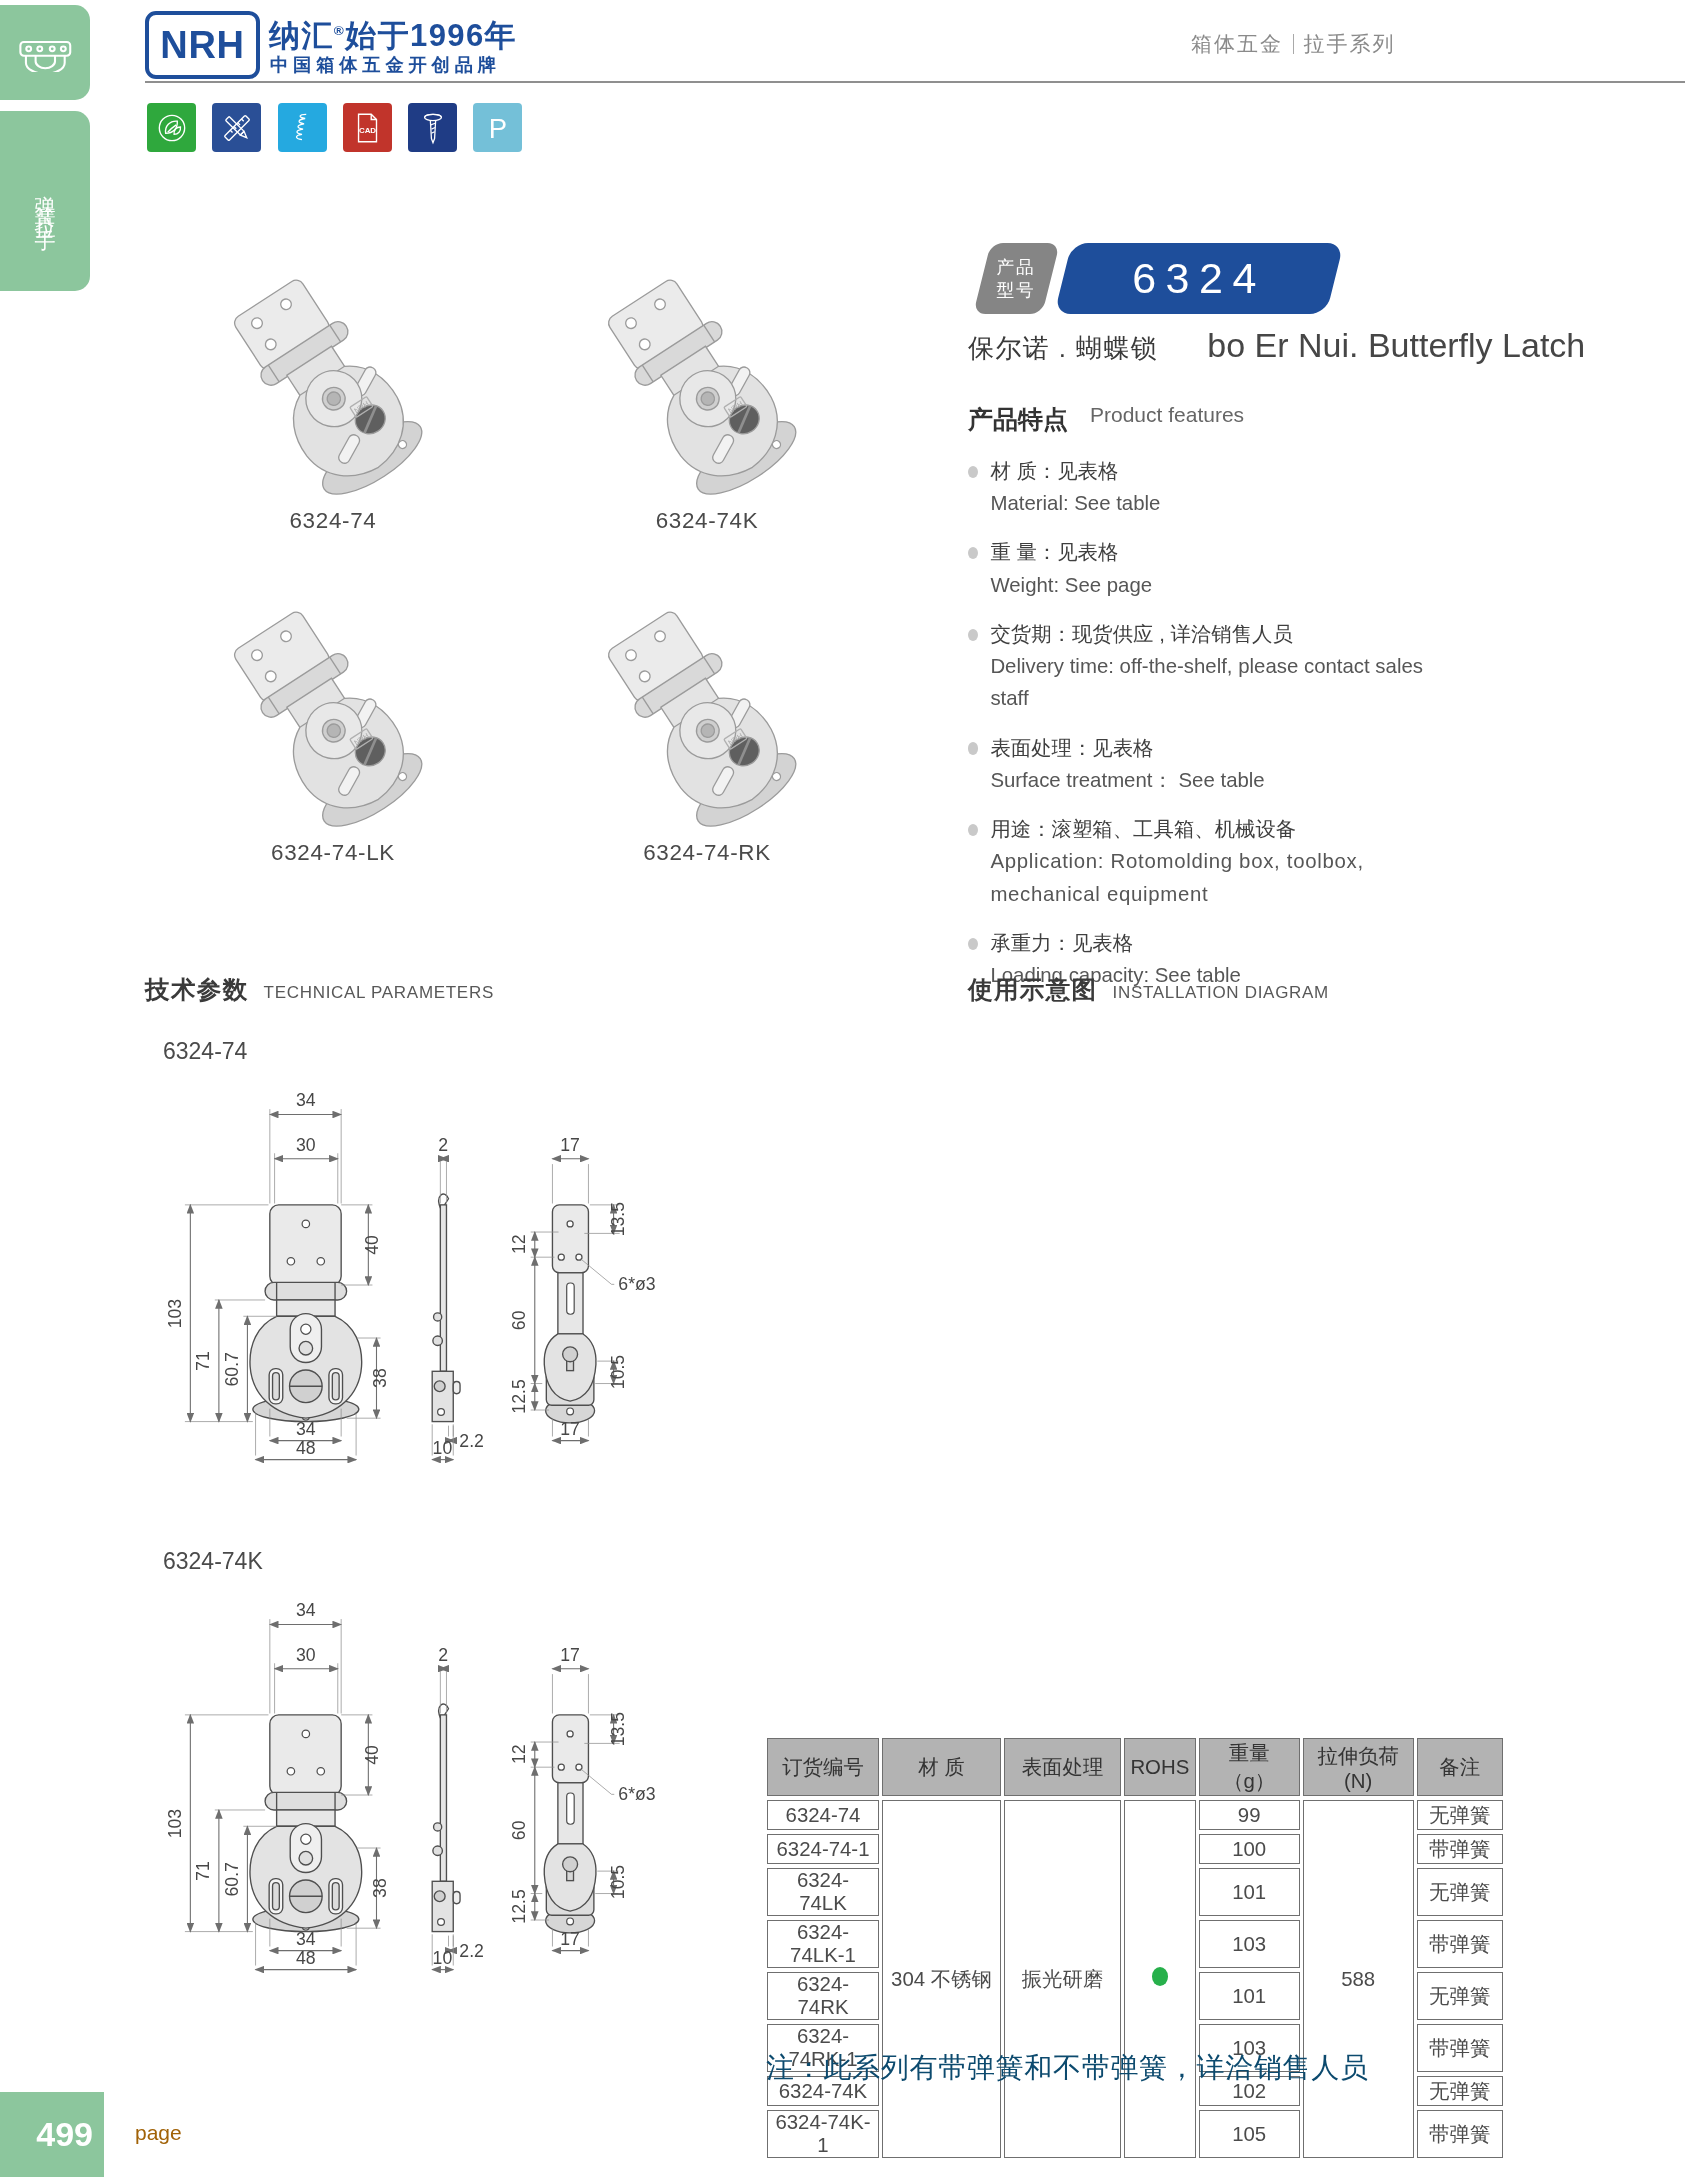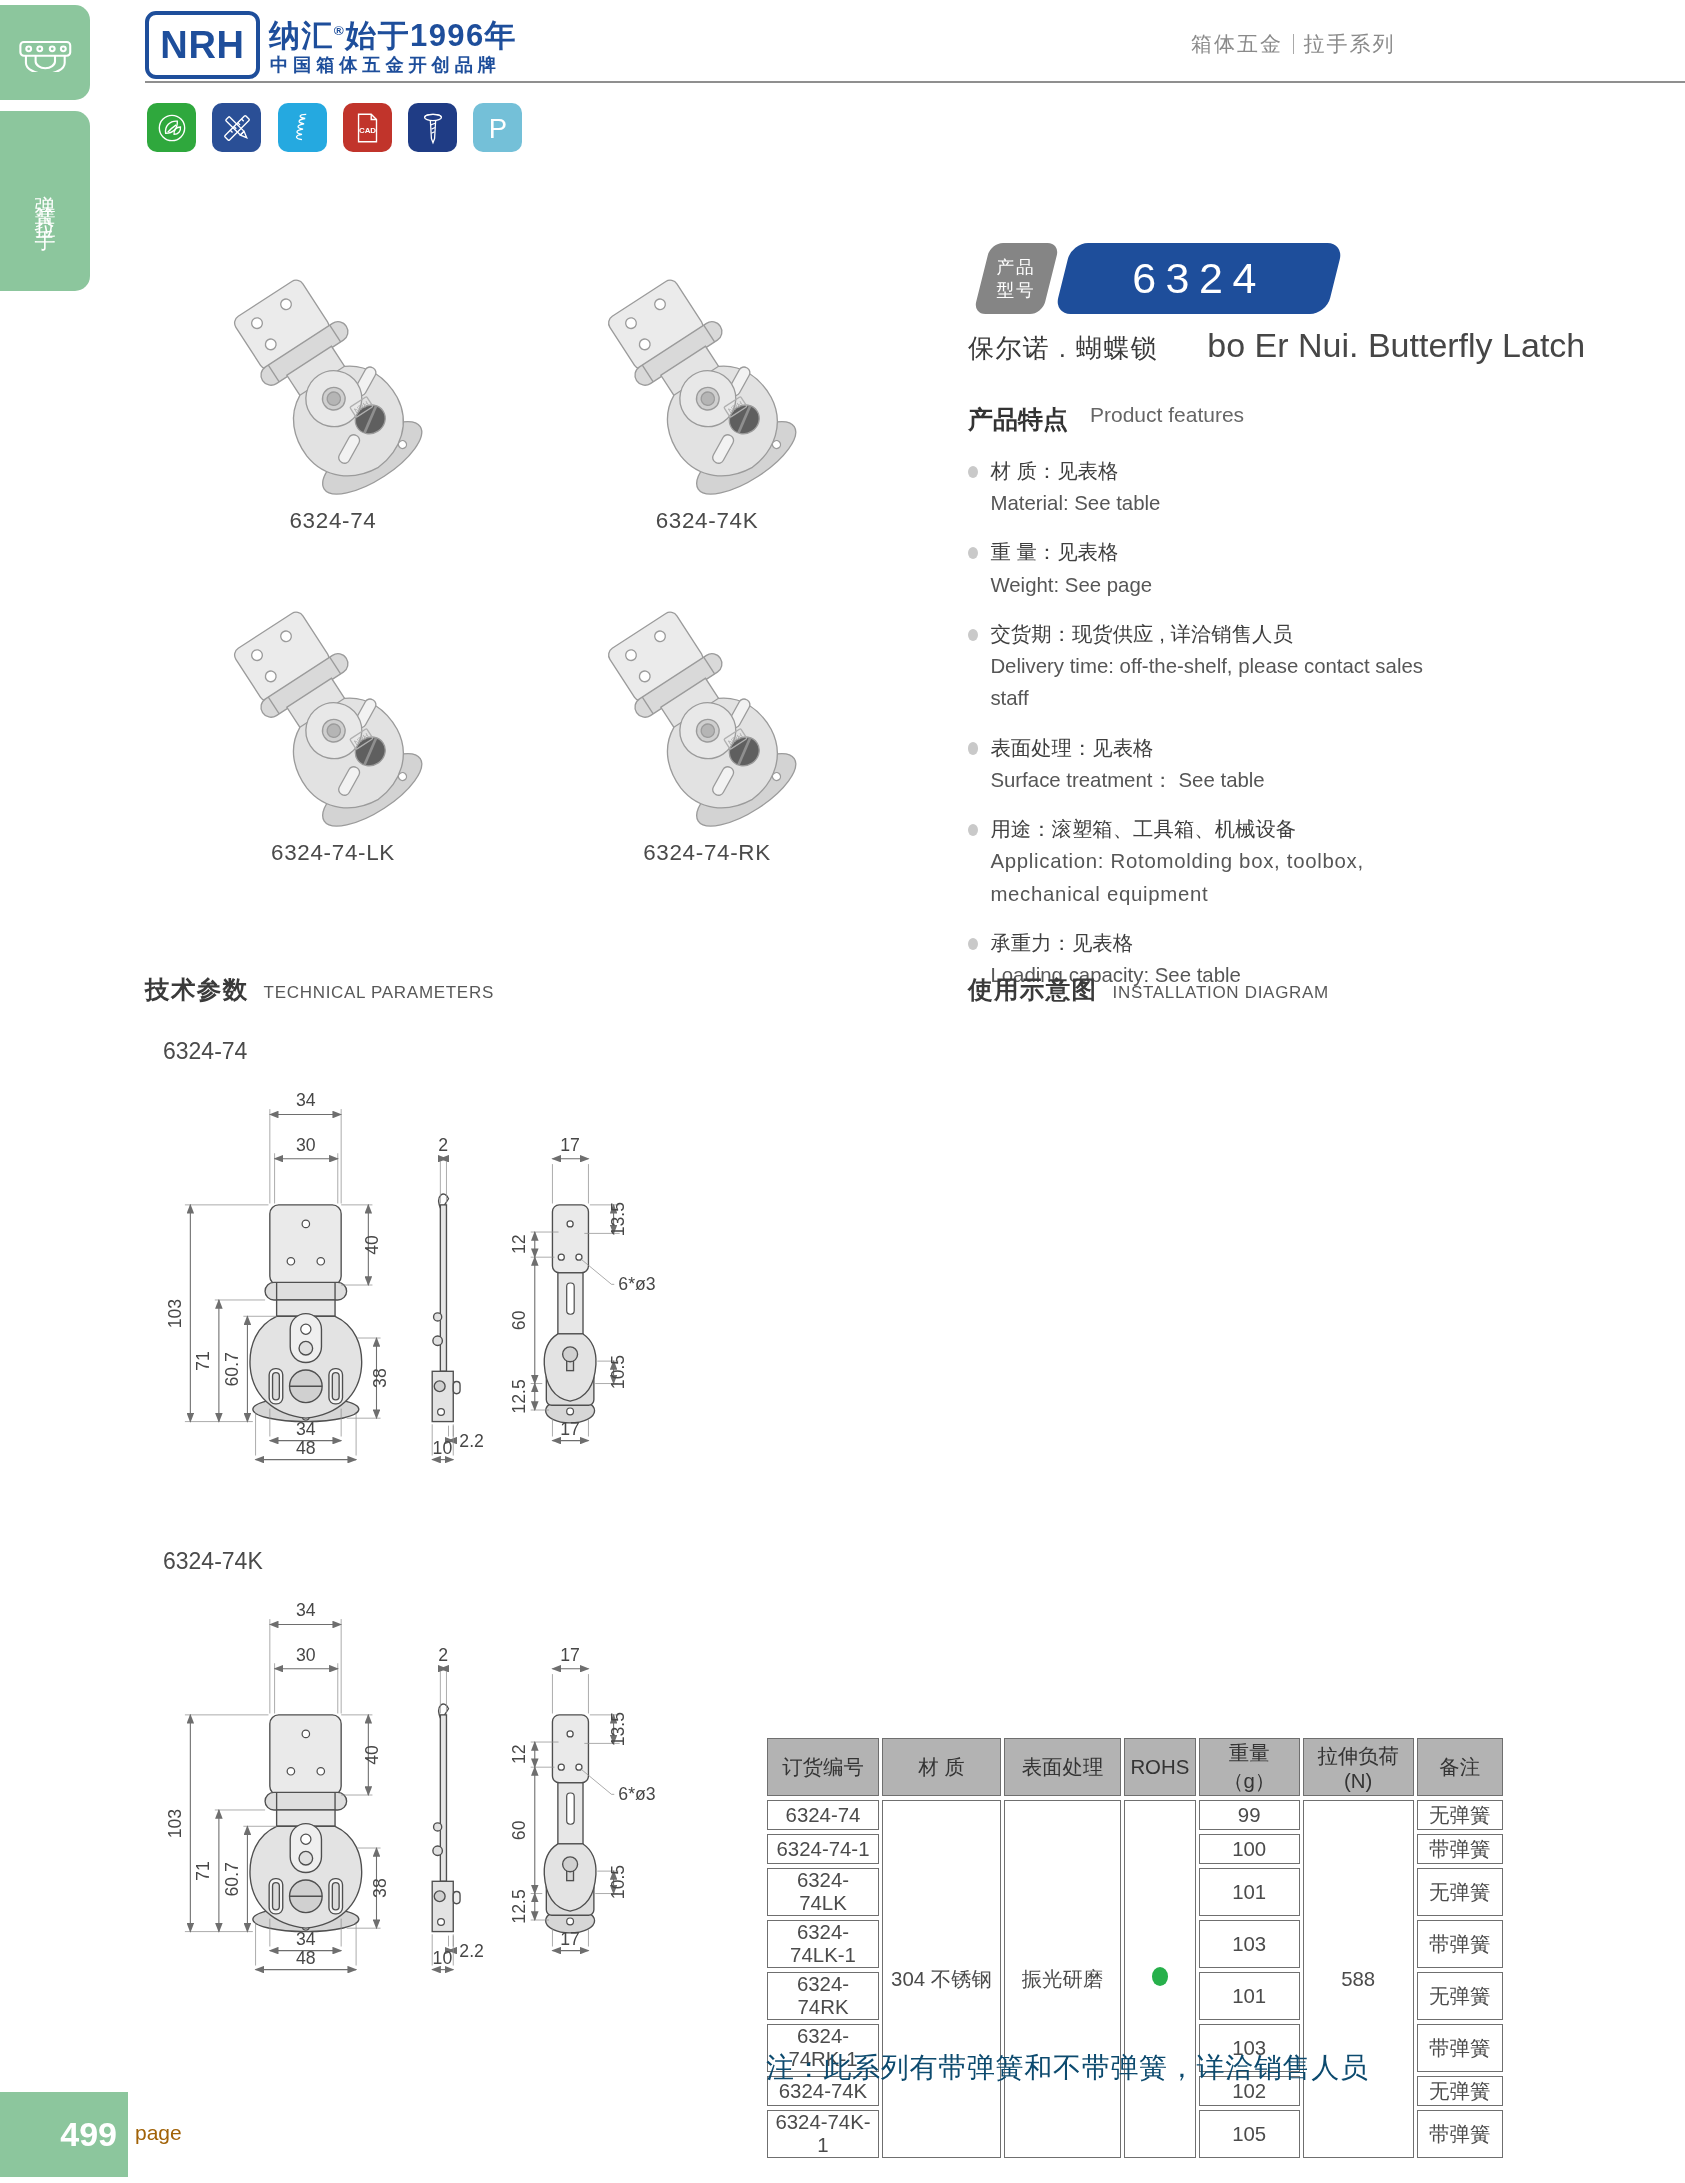--- a/index.html
+++ b/index.html
@@ -20,21 +20,21 @@
   .logo-box span{font-size:38px;font-weight:bold;color:#1e4e9b;letter-spacing:0.7px;}
   .brand1{position:absolute;left:269px;top:15px;font-size:31px;font-weight:bold;color:#1e4e9b;letter-spacing:1.4px;}
   .brand1 sup{font-size:13.6px;}
   .brand2{position:absolute;left:270px;top:52px;font-size:18.3px;font-weight:bold;color:#1e4e9b;letter-spacing:4.8px;}
   .crumbs{position:absolute;left:1191px;top:30px;font-size:21px;color:#8a8a8a;letter-spacing:2px;display:flex;align-items:center;}
   .crumb-div{display:inline-block;width:1.4px;height:20.4px;background:#a9a9a9;margin:0 9.5px;}
   .head-line{position:absolute;left:145px;top:81px;right:0;height:2px;background:#8f8f8f;}
 
   
   .badges{position:absolute;left:147px;top:103px;display:flex;gap:16.3px;}
-  .badge{width:49px;height:49px;border-radius:10px;display:flex;align-items:center;justify-content:center;}
+  .badge{width:49px;height:49px;border-radius:4px;display:flex;align-items:center;justify-content:center;}
 
   
   .figure{position:absolute;width:326px;}
   .figure .cap{margin-top:2.7px;text-align:center;font-size:22.4px;color:#4a4a4a;letter-spacing:0.7px;}
 
   
   .rcol{position:absolute;left:968px;top:243px;width:686px;}
   .banner{position:relative;height:71px;}
   .tag{position:absolute;left:13.6px;top:0;width:69px;height:71px;background:#858585;border-radius:12.2px;transform:skewX(-14deg);}
   .tag-txt{position:absolute;left:13.6px;top:0;width:69px;height:71px;display:flex;flex-direction:column;
@@ -73,21 +73,21 @@
   
   .tblwrap{position:absolute;left:764px;top:1734px;}
   table.spec{border-collapse:separate;border-spacing:3.4px 4.8px;}
   table.spec th{background:#b3b3b3;border:1.4px solid #6f6f6f;font-weight:normal;font-size:20.4px;color:#343434;height:34px;padding:0 5.4px;}
   table.spec td{background:#fff;border:1.4px solid #6f6f6f;font-size:20.4px;color:#4b4b4b;height:26px;text-align:center;padding:0 5.4px;}
   td.model{text-align:left;padding-left:9.5px;}
   .rohs-dot{display:inline-block;width:16.3px;height:19px;border-radius:50%;background:#27b04b;}
   .tnote{position:absolute;left:766px;top:2049px;font-size:28px;color:#0c4a6e;letter-spacing:0.7px;}
 
   
-  .pgblock{position:absolute;left:0;top:2092px;width:128px;height:85px;background:#8cc69d;
+  .pgblock{position:absolute;left:0;top:2092px;width:104px;height:85px;background:#8cc69d;
       display:flex;align-items:center;justify-content:flex-end;}
   .pgblock span{color:#fff;font-size:34px;font-weight:bold;padding-right:11px;}
   .pglabel{position:absolute;left:135px;top:2121px;font-size:21px;color:#a16207;}
 </style>
 </head>
 <body>
 
 <div class="page">
 
   <svg width="0" height="0" style="position:absolute" aria-hidden="true">

